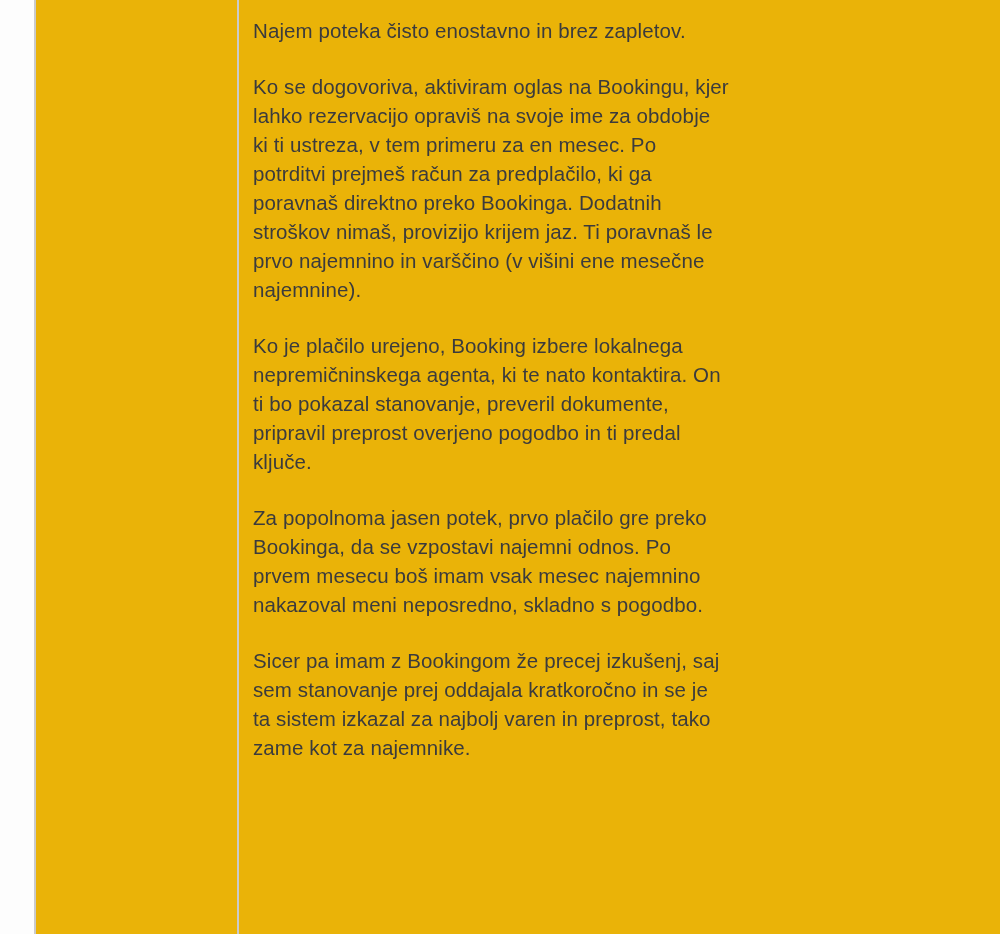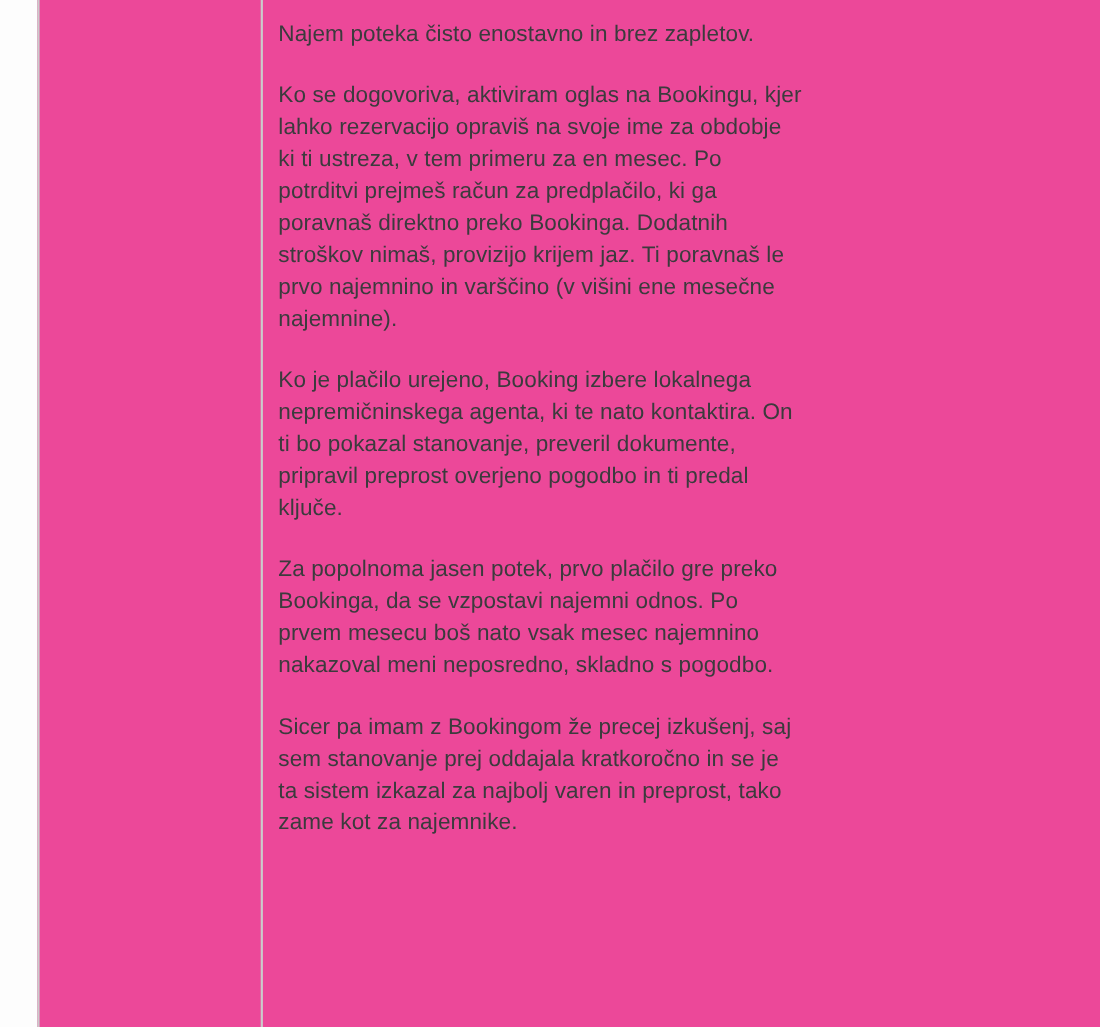--- a/index.html
+++ b/index.html
@@ -4,21 +4,21 @@
 <style>
   html, body {
     margin: 0;
     padding: 0;
     background: #ffffff;
   }
   .screen {
     position: relative;
     width: 1000px;
     height: 934px;
-    background: #ec4899;
+    background: #eab308;
     overflow: hidden;
     font-family: "Liberation Sans", "DejaVu Sans", sans-serif;
   }
   .vline {
     position: absolute;
     top: 0;
     bottom: 0;
     width: 2px;
     background: #cbcbcb;
   }
@@ -70,21 +70,21 @@
 stroškov nimaš, provizijo krijem jaz. Ti poravnaš le
 prvo najemnino in varščino (v višini ene mesečne
 najemnine).</p>
     <p>Ko je plačilo urejeno, Booking izbere lokalnega
 nepremičninskega agenta, ki te nato kontaktira. On
 ti bo pokazal stanovanje, preveril dokumente,
 pripravil preprost overjeno pogodbo in ti predal
 ključe.</p>
     <p>Za popolnoma jasen potek, prvo plačilo gre preko
 Bookinga, da se vzpostavi najemni odnos. Po
-prvem mesecu boš nato vsak mesec najemnino
+prvem mesecu boš imam vsak mesec najemnino
 nakazoval meni neposredno, skladno s pogodbo.</p>
     <p>Sicer pa imam z Bookingom že precej izkušenj, saj
 sem stanovanje prej oddajala kratkoročno in se je
 ta sistem izkazal za najbolj varen in preprost, tako
 zame kot za najemnike.</p>
   </div>
 
 </div>
 
 </body></html>

